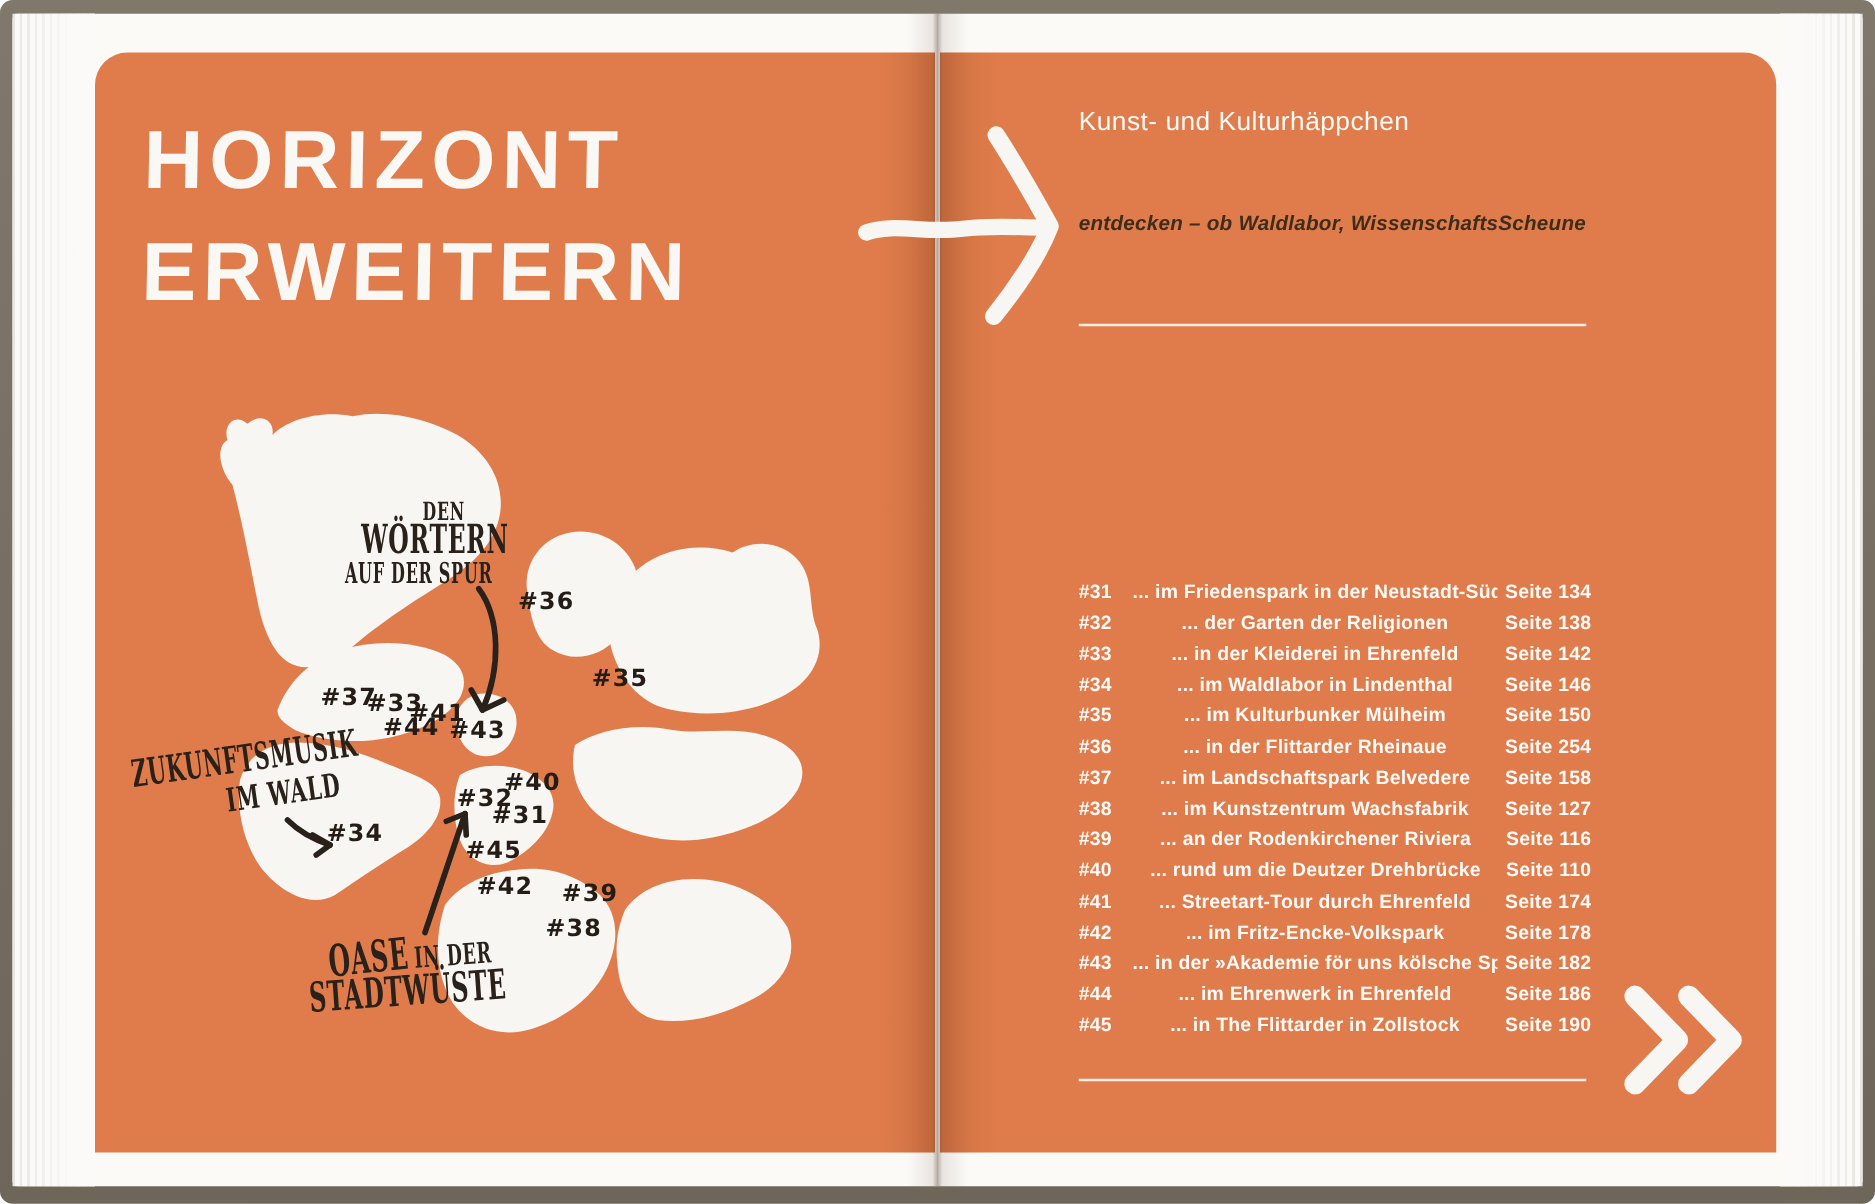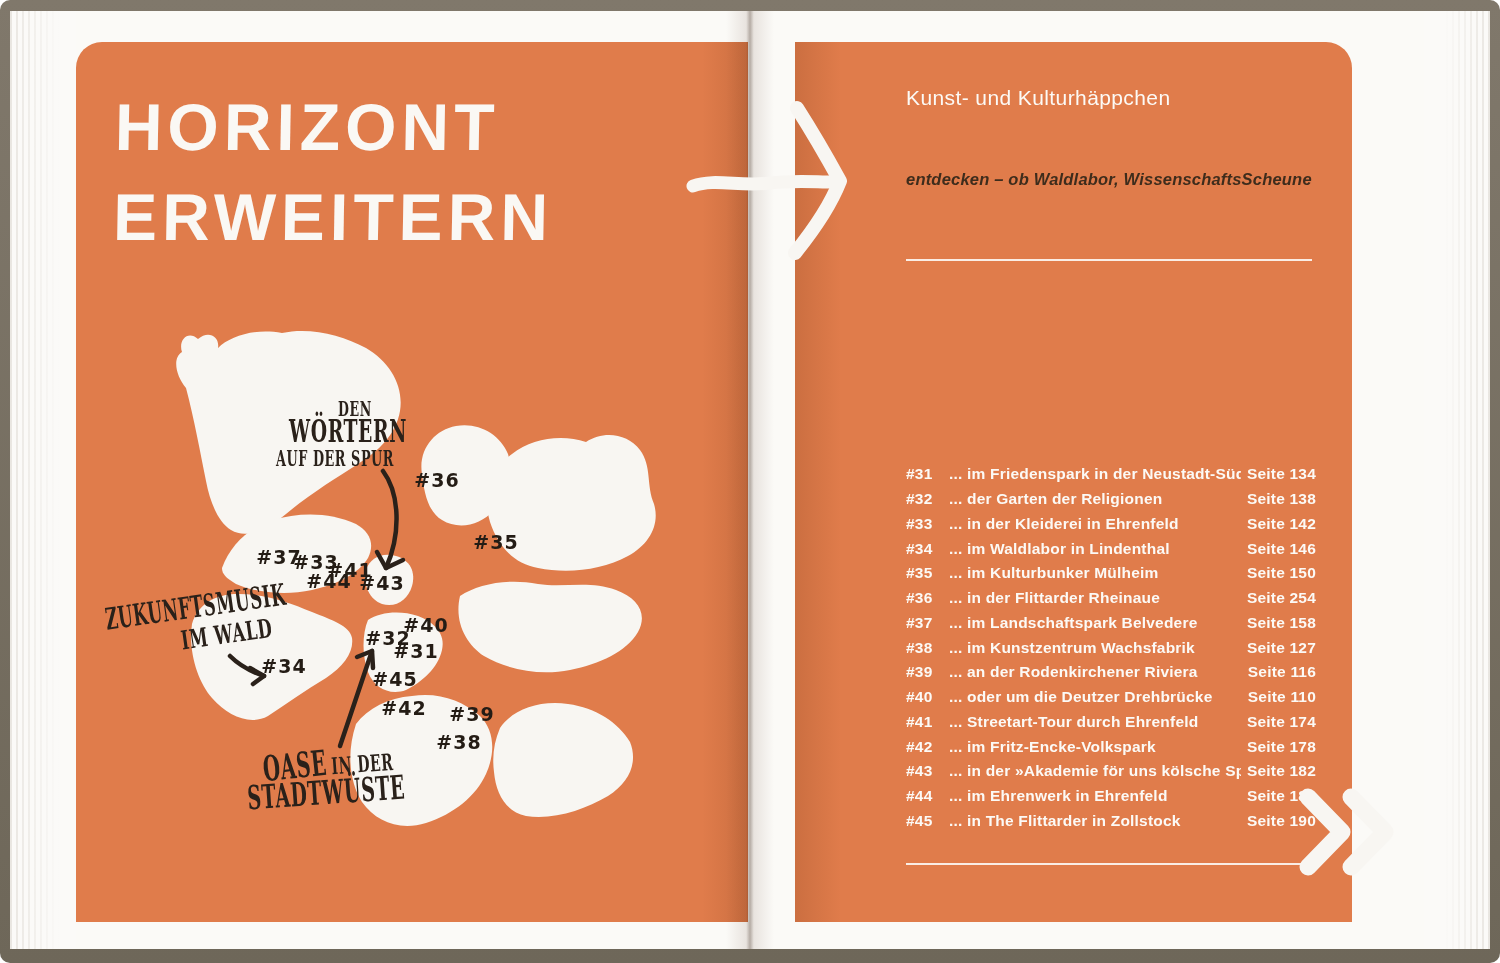--- a/index.html
+++ b/index.html
@@ -28,21 +28,21 @@
   .edge-right{
     left:1424px;width:66px;
     background:repeating-linear-gradient(90deg,#fbfaf8 0 4px,#e9e6e1 4px 6px);
   }
   .edge-right::before{
     content:"";position:absolute;inset:0;
     background:linear-gradient(270deg,rgba(251,250,248,0) 0%,#fbfaf8 70%);
   }
   .page{position:absolute;top:42px;height:880px;background:#e07c4b;}
   .page-left{left:76px;width:672px;border-radius:26px 0 0 0;}
-  .page-right{left:752px;width:557px;border-radius:0 26px 0 0;margin-left:43px;}
+  .page-right{left:752px;width:669px;border-radius:0 26px 0 0;}
   .page-left::after{
     content:"";position:absolute;right:0;top:0;bottom:0;width:46px;
     background:linear-gradient(90deg,rgba(95,40,10,0) 0%,rgba(95,40,10,0.16) 100%);
   }
   .page-right::before{
     content:"";position:absolute;left:0;top:0;bottom:0;width:46px;
     background:linear-gradient(270deg,rgba(95,40,10,0) 0%,rgba(95,40,10,0.16) 100%);
   }
   .gutter{
     position:absolute;left:726px;top:11px;width:48px;height:938px;pointer-events:none;
@@ -73,21 +73,21 @@
   }
   .rule{position:absolute;left:111px;width:406px;height:2px;background:rgba(253,250,246,0.9);}
   .rule-top{top:217px;}
   .rule-bottom{top:821px;}
   .toc{position:absolute;left:111px;top:420px;width:410px;}
   .toc-row{
     display:flex;align-items:center;height:24.75px;
     color:#fcfaf6;font-size:15.5px;font-weight:700;letter-spacing:0.2px;white-space:nowrap;
   }
   .toc-num{width:43px;flex:0 0 auto;}
-  .toc-desc{flex:1 1 auto;overflow:hidden;}
+  .toc-desc{flex:1 1 auto;overflow:hidden;text-align:center;}
   .toc-page{flex:0 0 auto;margin-left:6px;}
   .overlay{position:absolute;inset:0;width:1500px;height:963px;pointer-events:none;}
 </style>
 </head>
 <body>
 
 <div class="book">
   <div class="cover"></div>
   <div class="paper"></div>
   <div class="edge edge-left"></div>
@@ -206,21 +206,21 @@
           <span class="toc-desc">... im Kunstzentrum Wachsfabrik</span>
           <span class="toc-page">Seite 127</span>
         </div>
         <div class="toc-row">
           <span class="toc-num">#39</span>
           <span class="toc-desc">... an der Rodenkirchener Riviera</span>
           <span class="toc-page">Seite 116</span>
         </div>
         <div class="toc-row">
           <span class="toc-num">#40</span>
-          <span class="toc-desc">... oder um die Deutzer Drehbrücke</span>
+          <span class="toc-desc">... rund um die Deutzer Drehbrücke</span>
           <span class="toc-page">Seite 110</span>
         </div>
         <div class="toc-row">
           <span class="toc-num">#41</span>
           <span class="toc-desc">... Streetart-Tour durch Ehrenfeld</span>
           <span class="toc-page">Seite 174</span>
         </div>
         <div class="toc-row">
           <span class="toc-num">#42</span>
           <span class="toc-desc">... im Fritz-Encke-Volkspark</span>

